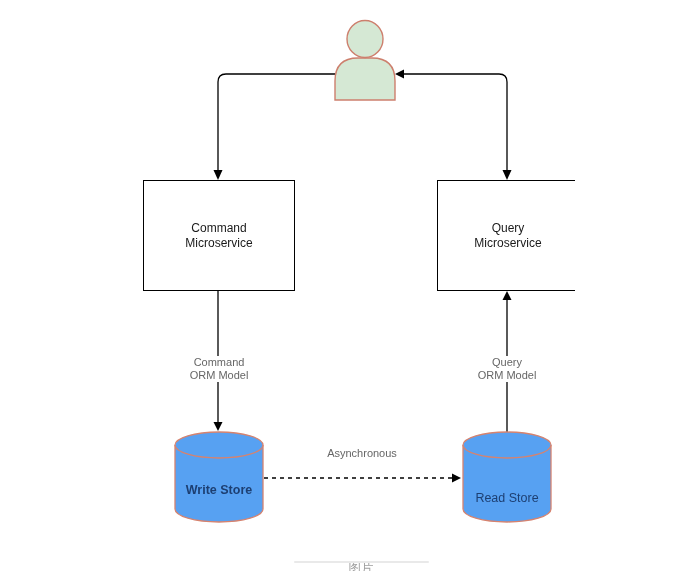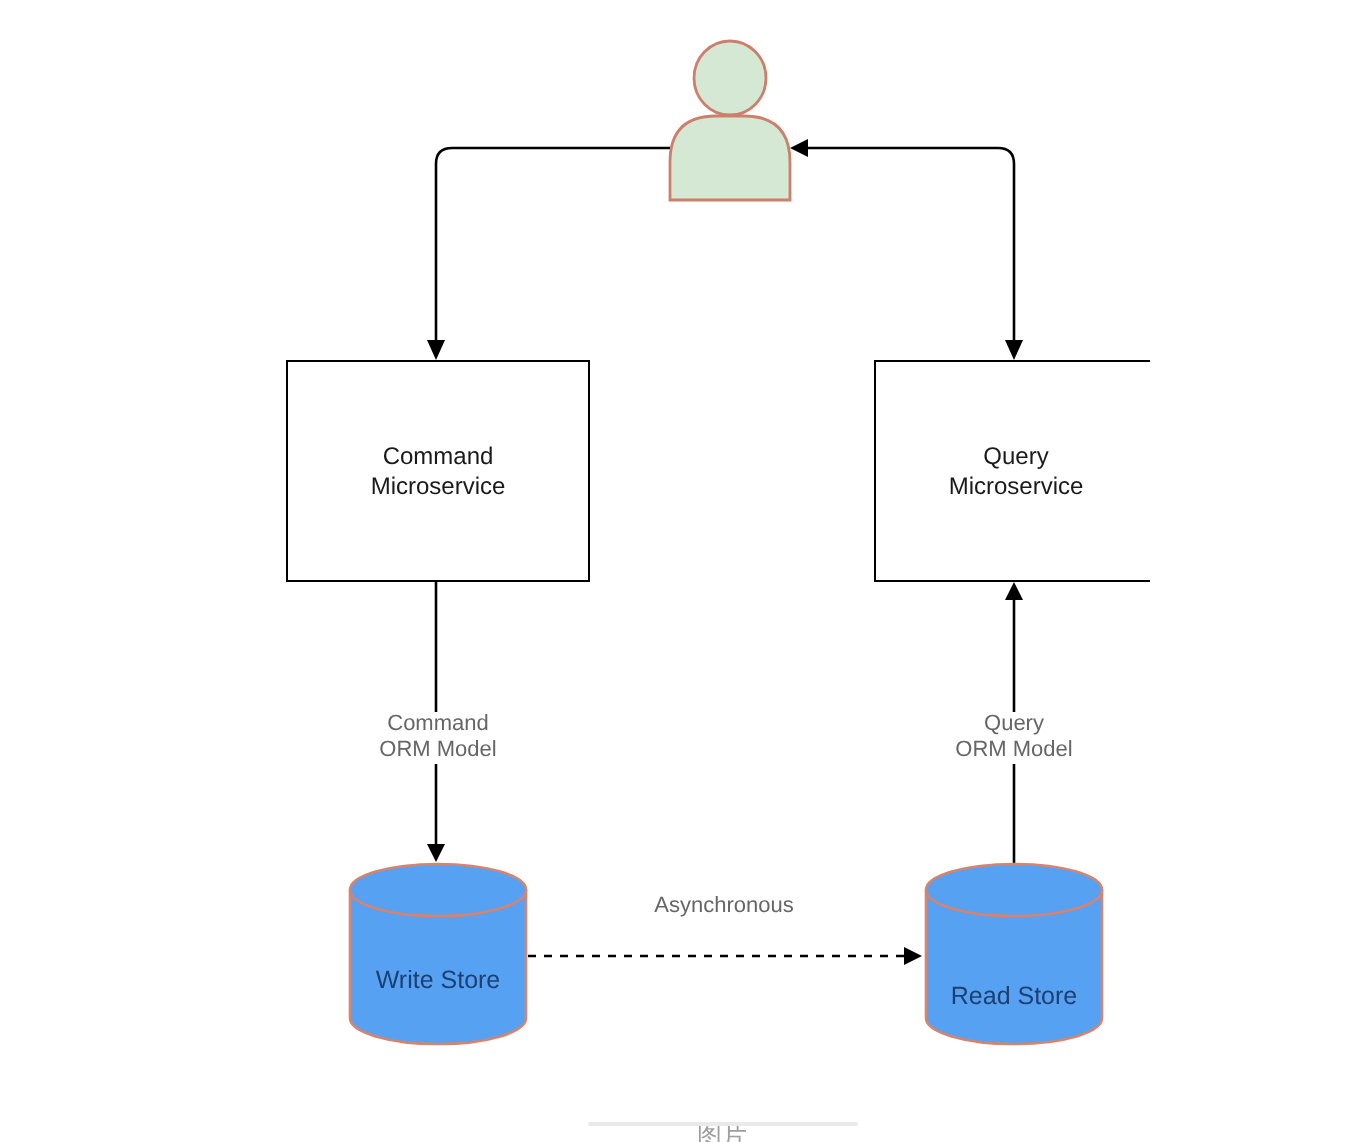--- a/index.html
+++ b/index.html
@@ -91,21 +91,21 @@
   <div class="node-box" style="left:143px;top:180px;width:150px;height:109px;">
     <span>Command</span>
     <span>Microservice</span>
   </div>
 
   <div class="node-box" style="left:437px;top:180px;width:140px;height:109px;">
     <span>Query</span>
     <span>Microservice</span>
   </div>
 
-  <div class="store-label" style="left:219px;top:483px;">Write Store</div>
+  <div class="store-label" style="left:219px;top:483px;font-weight:bold;">Write Store</div>
   <div class="store-label" style="left:507px;top:491px;">Read Store</div>
 
   <div class="edge-label" style="left:219px;top:356px;">
     <span style="display:block">Command</span>
     <span style="display:block">ORM Model</span>
   </div>
 
   <div class="edge-label" style="left:507px;top:356px;">
     <span style="display:block">Query</span>
     <span style="display:block">ORM Model</span>

